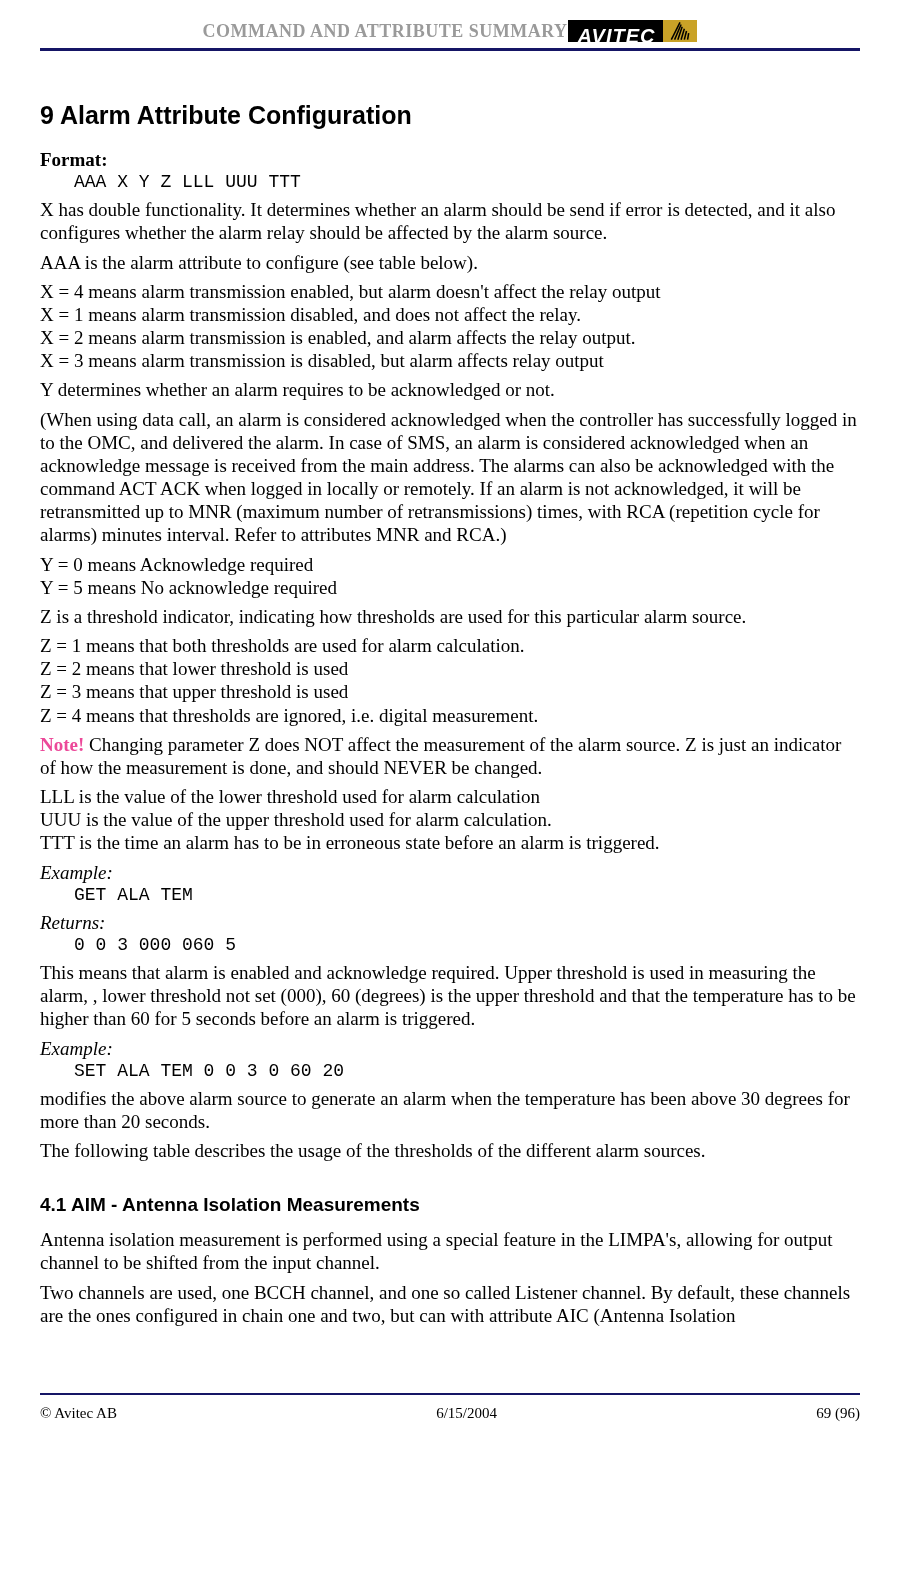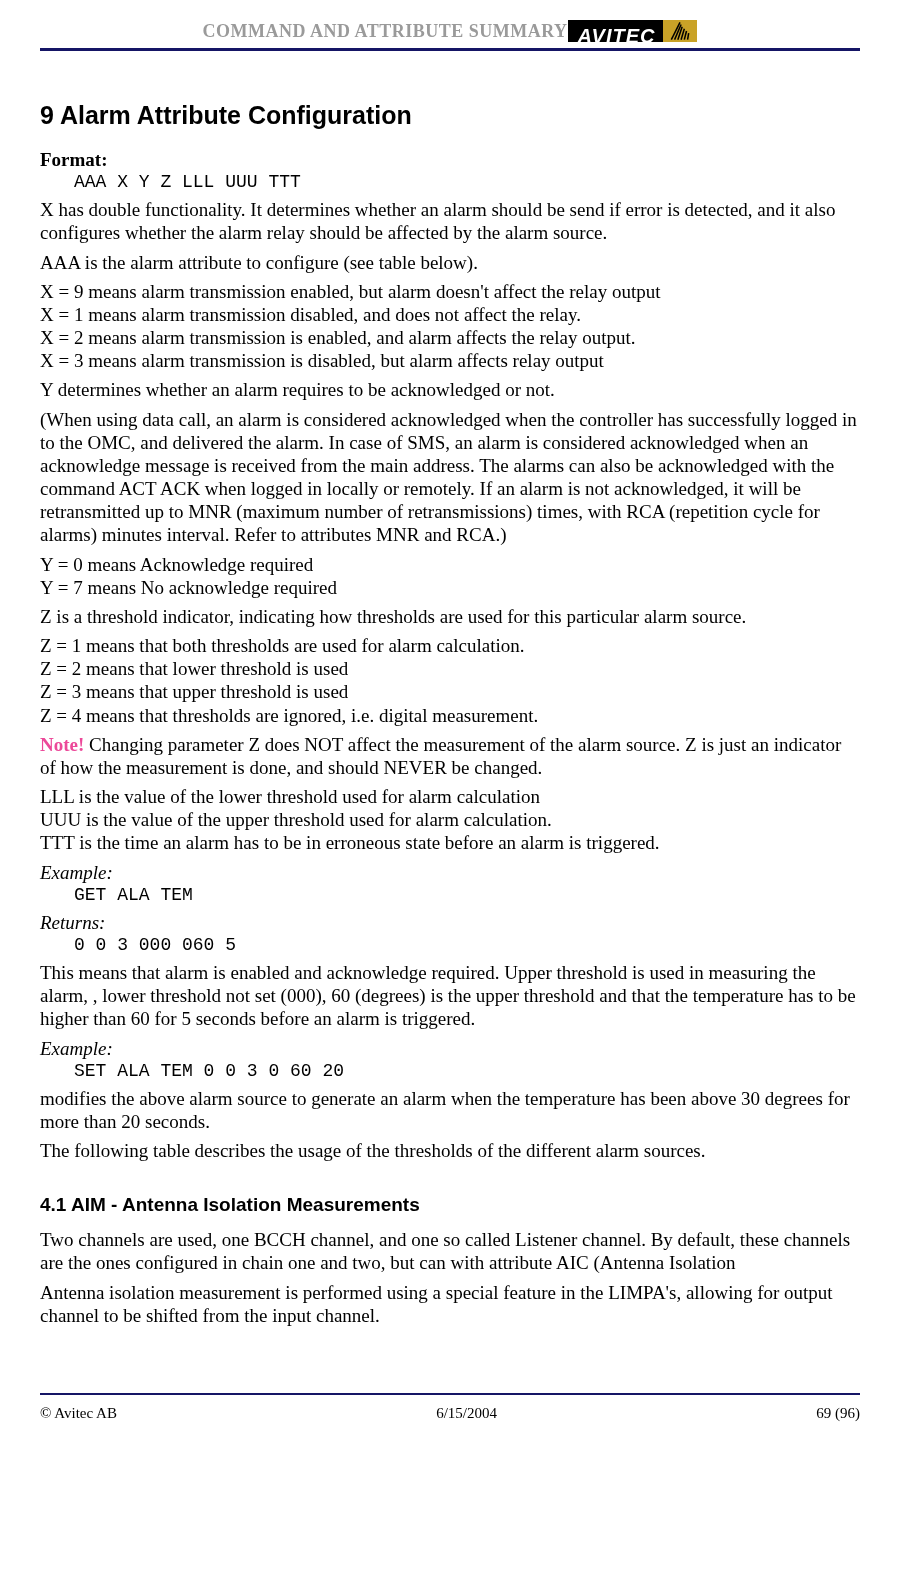--- a/index.html
+++ b/index.html
@@ -134,32 +134,32 @@
 
   <h1 class="section">9  Alarm Attribute Configuration</h1>
 
   <p class="bold-label nomargin">Format:</p>
   <div class="code">AAA X Y Z LLL UUU TTT</div>
 
   <p>X has double functionality. It determines whether an alarm should be send if error is detected, and it also configures whether the alarm relay should be affected by the alarm source.</p>
   <p>AAA is the alarm attribute to configure (see table below).</p>
 
   <p>
-    <span>X = 9 means alarm transmission enabled, but alarm doesn't affect the relay output</span><br>
+    <span>X = 4 means alarm transmission enabled, but alarm doesn't affect the relay output</span><br>
     <span>X = 1 means alarm transmission disabled, and does not affect the relay.</span><br>
     <span>X = 2 means alarm transmission is enabled, and alarm affects the relay output.</span><br>
     <span>X = 3 means alarm transmission is disabled, but alarm affects relay output</span>
   </p>
 
   <p>Y determines whether an alarm requires to be acknowledged or not.</p>
   <p>(When using data call, an alarm is considered acknowledged when the controller has successfully logged in to the OMC, and delivered the alarm. In case of SMS, an alarm is considered acknowledged when an acknowledge message is received from the main address. The alarms can also be acknowledged with the command ACT ACK when logged in locally or remotely. If an alarm is not acknowledged, it will be retransmitted up to MNR (maximum number of retransmissions) times, with RCA (repetition cycle for alarms) minutes interval. Refer to attributes MNR and RCA.)</p>
 
   <p>
     <span>Y = 0 means Acknowledge required</span><br>
-    <span>Y = 7 means No acknowledge required</span>
+    <span>Y = 5 means No acknowledge required</span>
   </p>
 
   <p>Z is a threshold indicator, indicating how thresholds are used for this particular alarm source.</p>
 
   <p>
     <span>Z = 1 means that both thresholds are used for alarm calculation.</span><br>
     <span>Z = 2 means that lower threshold is used</span><br>
     <span>Z = 3 means that upper threshold is used</span><br>
     <span>Z = 4 means that thresholds are ignored, i.e. digital measurement.</span>
   </p>
@@ -181,22 +181,22 @@
 
   <p>This means that alarm is enabled and acknowledge required. Upper threshold is used in measuring the alarm, , lower threshold not set (000),  60 (degrees) is the upper threshold and that the temperature has to be higher than 60 for 5 seconds before an alarm is triggered.</p>
 
   <p class="italic">Example:</p>
   <div class="code">SET ALA TEM 0 0 3 0 60 20</div>
 
   <p>modifies the above alarm source to generate an alarm when the temperature has been above 30 degrees for more than 20 seconds.</p>
   <p>The following table describes the usage of the thresholds of the different alarm sources.</p>
 
   <h2 class="subsection">4.1        AIM - Antenna Isolation Measurements</h2>
+  <p>Antenna isolation measurement is performed using a special feature in the LIMPA's, allowing for output channel to be shifted from the input channel.</p>
   <p>Two channels are used, one BCCH channel, and one so called Listener channel. By default, these channels are the ones configured in chain one and two, but can with attribute AIC (Antenna Isolation</p>
-  <p>Antenna isolation measurement is performed using a special feature in the LIMPA's, allowing for output channel to be shifted from the input channel.</p>
 
   <div style="height:60px"></div>
   <hr class="hr-bottom">
   <div class="footer-row">
     <span>© Avitec AB</span>
     <span>6/15/2004</span>
     <span>69 (96)</span>
   </div>
 </div>
 

